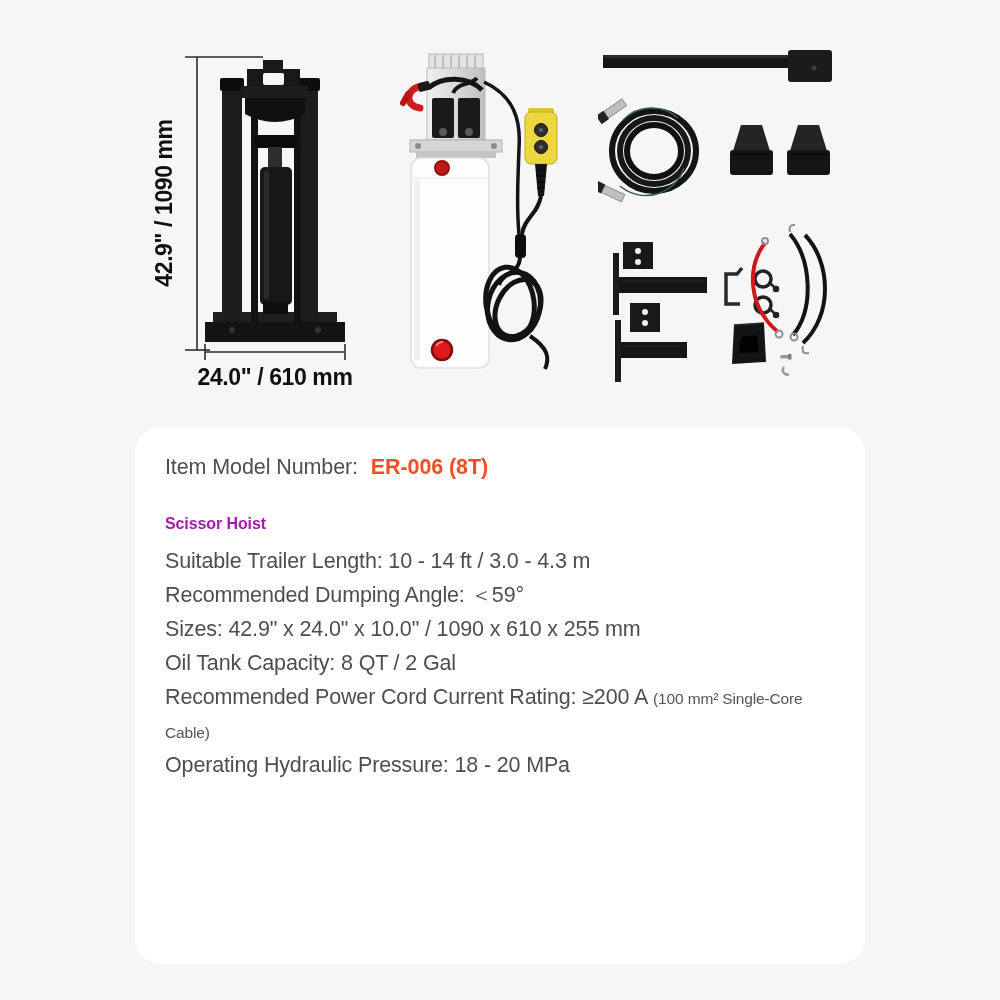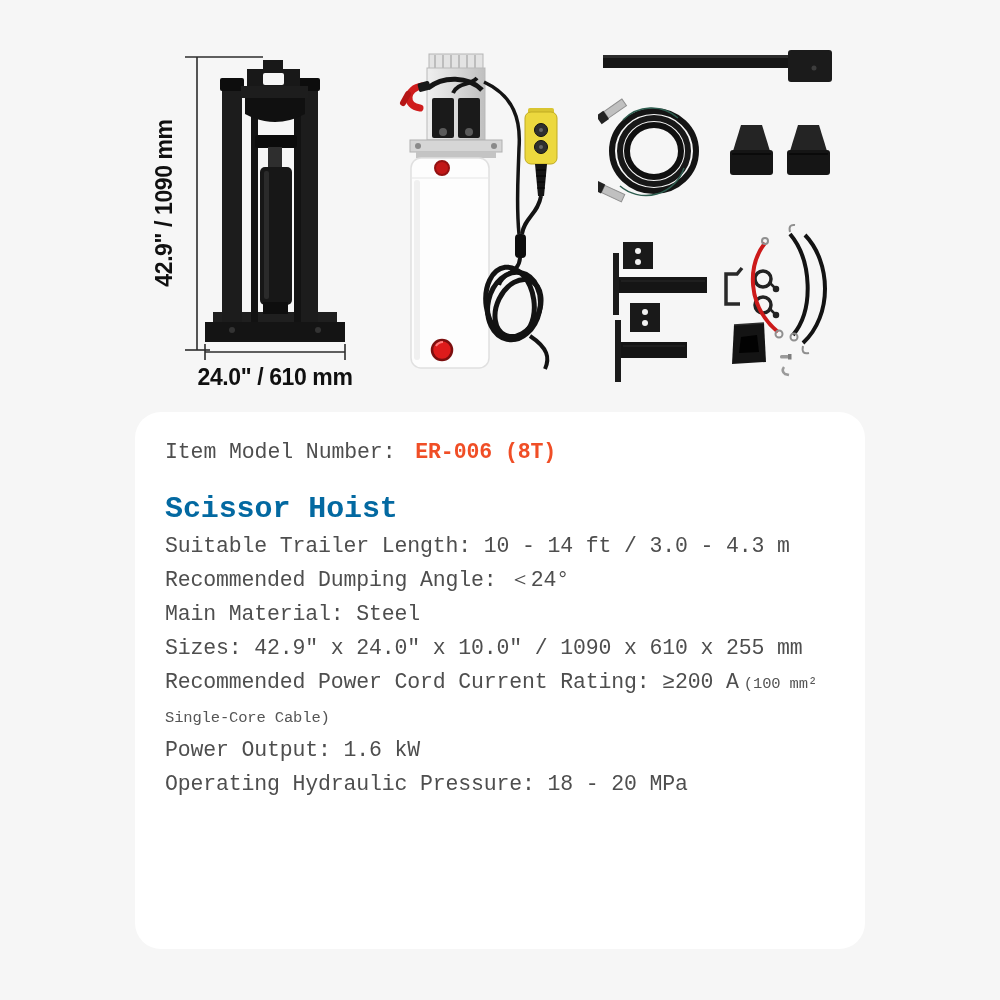--- a/index.html
+++ b/index.html
@@ -3,28 +3,28 @@
 <meta charset="utf-8">
 <style>
   html,body{margin:0;padding:0;background:#f6f6f6;}
   .stage{
     position:relative;width:1000px;height:1000px;overflow:hidden;
     background:#f6f6f6;font-family:"Liberation Sans",sans-serif;
   }
   .fig{position:absolute;}
   
   .card{
-    position:absolute;left:135px;top:412px;width:730px;height:537px;
+    position:absolute;left:135px;top:427px;width:730px;height:537px;
     background:#ffffff;border-radius:26px;box-sizing:border-box;
-    padding:22px 30px;color:#4e4e4e;font-family:Liberation Mono, monospace;
+    padding:22px 30px;color:#4e4e4e;
   }
   .model-row{font-size:21.5px;line-height:36px;letter-spacing:-0.1px;}
   .model-value{color:#f04e26;font-weight:700;margin-left:7px;}
   .section-title{
-    color:#0369a1;font-weight:700;font-size:30px;line-height:30px;
+    color:#a21caf;font-weight:700;font-size:16px;line-height:30px;
     margin:24px 0 6px 0;letter-spacing:-0.1px;
   }
   .spec-line{font-size:21.5px;line-height:32px;letter-spacing:-0.15px;}
   .spec-small{font-size:15.5px;margin-left:5px;color:#555;}
   
   svg text.dim{
     font-family:"Liberation Sans",sans-serif;font-weight:700;
     font-size:23px;fill:#101010;letter-spacing:-0.4px;
   }
 </style>
@@ -247,33 +247,30 @@
     <div class="model-row">
       <span>Item Model Number:</span>
       <span class="model-value">ER-006 (8T)</span>
     </div>
 
     <div class="section-title">Scissor Hoist</div>
     <div class="spec-line">
       <span>Suitable Trailer Length: 10 - 14 ft / 3.0 - 4.3 m</span><span class="spec-small"></span>
     </div>
     <div class="spec-line">
-      <span>Recommended Dumping Angle: ＜24°</span><span class="spec-small"></span>
-    </div>
-    <div class="spec-line">
-      <span>Main Material: Steel</span><span class="spec-small"></span>
+      <span>Recommended Dumping Angle: ＜59°</span><span class="spec-small"></span>
     </div>
     <div class="spec-line">
       <span>Sizes: 42.9" x 24.0" x 10.0" / 1090 x 610 x 255 mm</span><span class="spec-small"></span>
     </div>
 
     <div class="spec-line">
+      <span>Oil Tank Capacity: 8 QT / 2 Gal</span><span class="spec-small"></span>
+    </div>
+    <div class="spec-line">
       <span>Recommended Power Cord Current Rating: ≥200 A</span><span class="spec-small">(100 mm² Single-Core Cable)</span>
     </div>
     <div class="spec-line">
-      <span>Power Output: 1.6 kW</span><span class="spec-small"></span>
-    </div>
-    <div class="spec-line">
       <span>Operating Hydraulic Pressure: 18 - 20 MPa</span><span class="spec-small"></span>
     </div>
   </div>
 
 </div>
 
 </body></html>

